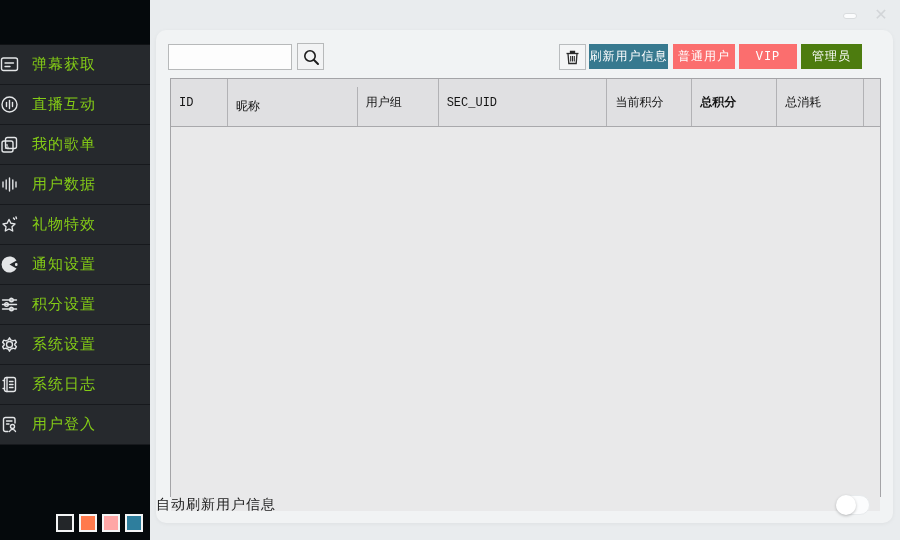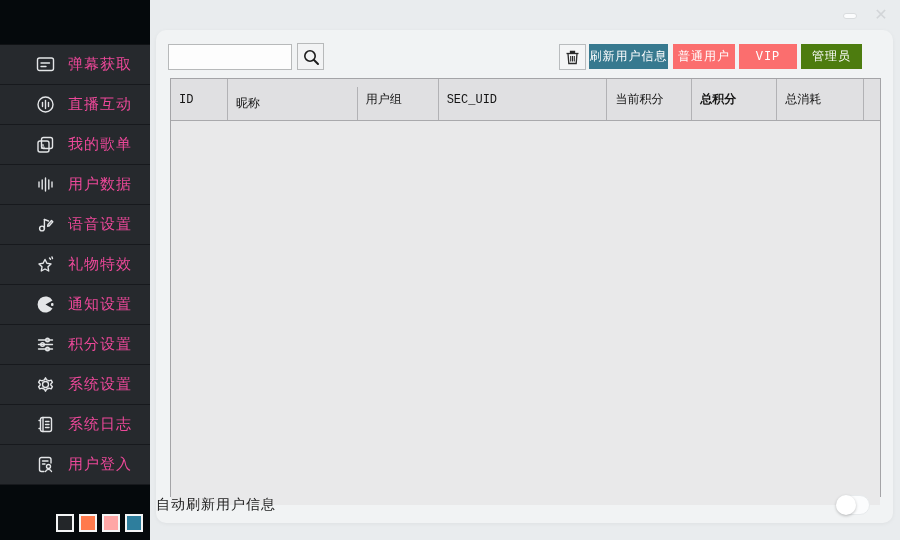--- a/index.html
+++ b/index.html
@@ -17,22 +17,22 @@
     background:#05090c;
   }
   .sidebar-menu {
     position:absolute; top:44px; left:0; width:150px;
     background:#26292d;
     border-top:1px solid #101215;
   }
   .menu-item {
     height:40px;
     display:flex; align-items:center;
-    padding-left:36px; gap:13px;
-    color:#ec4899; font-size:15px; letter-spacing:1px;
+    gap:13px;
+    color:#84cc16; font-size:15px; letter-spacing:1px;
     border-bottom:1px solid #17191d;
     cursor:default;
   }
   .menu-item .mi-icon { width:19px; height:19px; flex:0 0 19px; display:flex; }
   .menu-item svg { width:19px; height:19px; }
   .mi-stroke { stroke:#e4e6e8; stroke-width:1.4; fill:none; stroke-linecap:round; stroke-linejoin:round; }
   .mi-fill   { fill:#e4e6e8; }
 
   .swatch-row {
     position:absolute; bottom:8px; right:7px;
@@ -98,21 +98,21 @@
   .btn-vip     { left:583px; width:58px; background:#fb6e6e; font-family:"Liberation Mono", monospace; }
   .btn-admin   { left:645px; width:61px; background:#4d7c0f; }
 
   
   .user-table {
     position:absolute; left:14px; top:48px; width:711px; height:419px;
     border:1px solid #a4a4a7;
     background:#e9e9ea;
   }
   .table-header {
-    display:flex; height:42px;
+    display:flex; height:48px;
     background:#e0e0e2;
     border-bottom:1px solid #a9a9ac;
   }
   .th {
     display:flex; align-items:center;
     padding-left:8px;
     font-family:"Liberation Mono", monospace;
     font-size:12px; color:#141414;
     border-right:1px solid #b2b2b5;
     overflow:hidden; white-space:nowrap;
@@ -192,31 +192,20 @@
             <line class="mi-stroke" x1="3" y1="7" x2="3" y2="12"></line>
             <line class="mi-stroke" x1="6.2" y1="5" x2="6.2" y2="14"></line>
             <line class="mi-stroke" x1="9.5" y1="3" x2="9.5" y2="16"></line>
             <line class="mi-stroke" x1="12.8" y1="5" x2="12.8" y2="14"></line>
             <line class="mi-stroke" x1="16" y1="7" x2="16" y2="12"></line>
           </svg>
       </span>
       <span>用户数据</span>
     </div>
 
-    <div class="menu-item">
-      <span class="mi-icon">
-        <svg viewBox="0 0 19 19">
-            <circle class="mi-stroke" cx="6" cy="13.5" r="2.4"></circle>
-            <line class="mi-stroke" x1="8.4" y1="13.5" x2="8.4" y2="4.5"></line>
-            <path class="mi-stroke" d="M8.4 4.5 L12.5 6"></path>
-            <path class="mi-stroke" d="M12 9.5 L15.5 5.5 L16.8 6.8 L13.3 10.8 L11.6 11.2 Z"></path>
-          </svg>
-      </span>
-      <span>语音设置</span>
-    </div>
 
     <div class="menu-item">
       <span class="mi-icon">
         <svg viewBox="0 0 19 19">
             <path class="mi-stroke" d="M9 4.5 L10.9 8.3 L15 8.9 L12 11.8 L12.7 16 L9 14 L5.3 16 L6 11.8 L3 8.9 L7.1 8.3 Z"></path>
             <line class="mi-stroke" x1="13.5" y1="3" x2="14.5" y2="4.2"></line>
             <line class="mi-stroke" x1="16" y1="2" x2="16.5" y2="3.5"></line>
           </svg>
       </span>
       <span>礼物特效</span>

